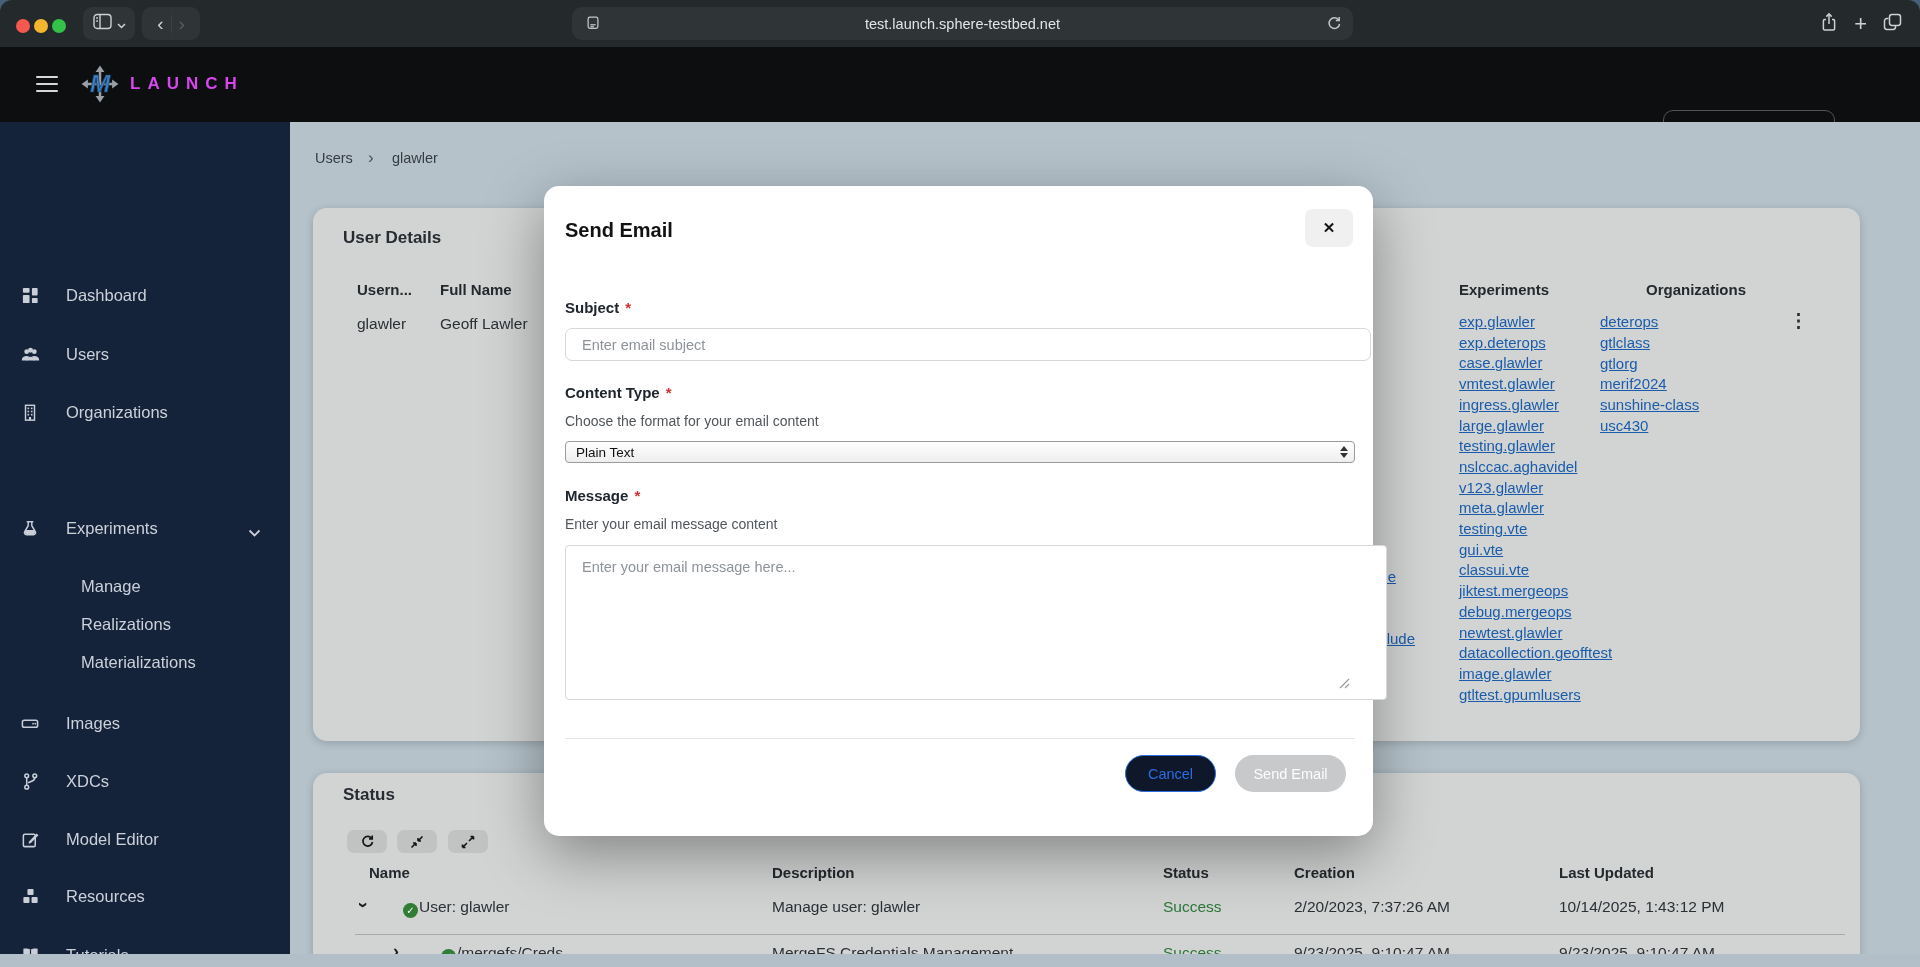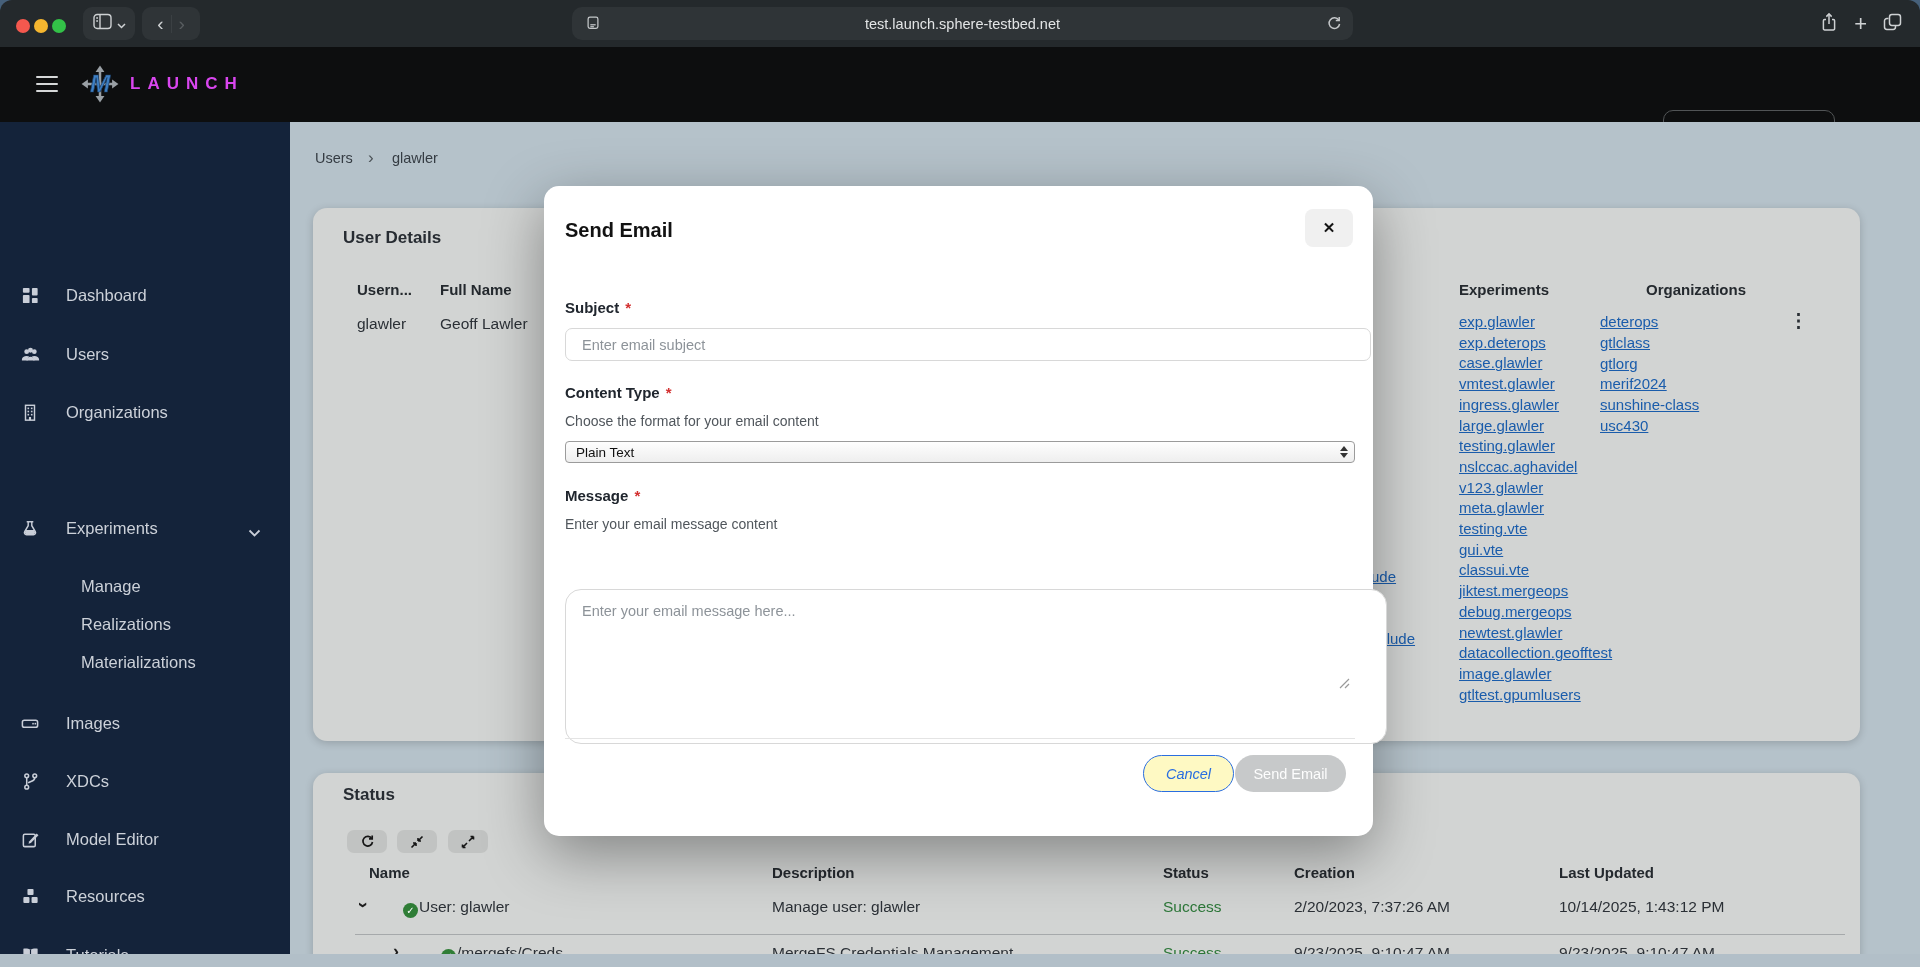--- a/index.html
+++ b/index.html
@@ -73,26 +73,26 @@
   .m-close{position:absolute;left:761px;top:23px;width:48px;height:38px;background:#f0f0f0;border-radius:8px;display:flex;align-items:center;justify-content:center;font-size:15px;font-weight:700;color:#151515;cursor:pointer;}
   .m-label{position:absolute;font-size:15px;font-weight:600;color:#20262e;}
   .m-star{color:#d33030;margin-left:6px;font-weight:700;}
   .m-helper{position:absolute;font-size:14px;color:#50565c;}
   .m-input{position:absolute;left:21px;width:788px;height:31px;border:1px solid #d8d8d8;border-radius:7px;background:#fff;padding:0 0 0 16px;font-size:14.5px;color:#222;font-family:"Liberation Sans",sans-serif;box-sizing:content-box;outline:none;}
   .m-input::placeholder{color:#8d9399;}
   .m-select{position:absolute;left:21px;width:790px;height:22px;border:1px solid #9b9b9b;border-radius:4px;background:linear-gradient(#fefefe,#eeeeee);display:flex;align-items:center;font-size:13.5px;color:#111;padding-left:10px;box-sizing:border-box;cursor:pointer;}
   .sel-stepper{position:absolute;right:6px;top:50%;transform:translateY(-50%);display:flex;flex-direction:column;gap:2px;}
   .tri-up{width:0;height:0;border-left:4px solid transparent;border-right:4px solid transparent;border-bottom:5px solid #333;}
   .tri-down{width:0;height:0;border-left:4px solid transparent;border-right:4px solid transparent;border-top:5px solid #333;}
-  .m-textarea{position:absolute;left:21px;top:359px;width:788px;height:127px;border:1px solid #d8d8d8;border-radius:16px;resize:none;padding:13px 16px;font-size:14.5px;color:#222;font-family:"Liberation Sans",sans-serif;outline:none;box-sizing:content-box;margin-top:44px;}
+  .m-textarea{position:absolute;left:21px;top:359px;width:788px;height:127px;border:1px solid #d8d8d8;border-radius:4px;resize:none;padding:13px 16px;font-size:14.5px;color:#222;font-family:"Liberation Sans",sans-serif;outline:none;box-sizing:content-box;}
   .m-textarea::placeholder{color:#8d9399;}
   .resize-grip{position:absolute;left:795px;top:489px;}
   .m-divider{position:absolute;left:21px;top:552px;width:790px;height:1px;background:#e4e4e4;}
   .btn{position:absolute;top:569px;height:37px;border-radius:19px;display:flex;align-items:center;justify-content:center;font-size:14.5px;font-weight:500;cursor:pointer;box-sizing:border-box;}
-  .btn-cancel{left:599px;width:91px;background:#fef9c3;border:1.5px solid #2a6ee0;color:#2a6ee0;font-style:italic;}
+  .btn-cancel{left:581px;width:91px;background:#0f172a;border:1.5px solid #2a6ee0;color:#2a6ee0;}
   .btn-send{left:691px;width:111px;background:#c7c9ca;color:#fdfdfd;}
 </style>
 </head>
 <body>
 
 <div class="stage">
 
   <div class="chrome">
     <span class="light red"></span>
     <span class="light yellow"></span>

